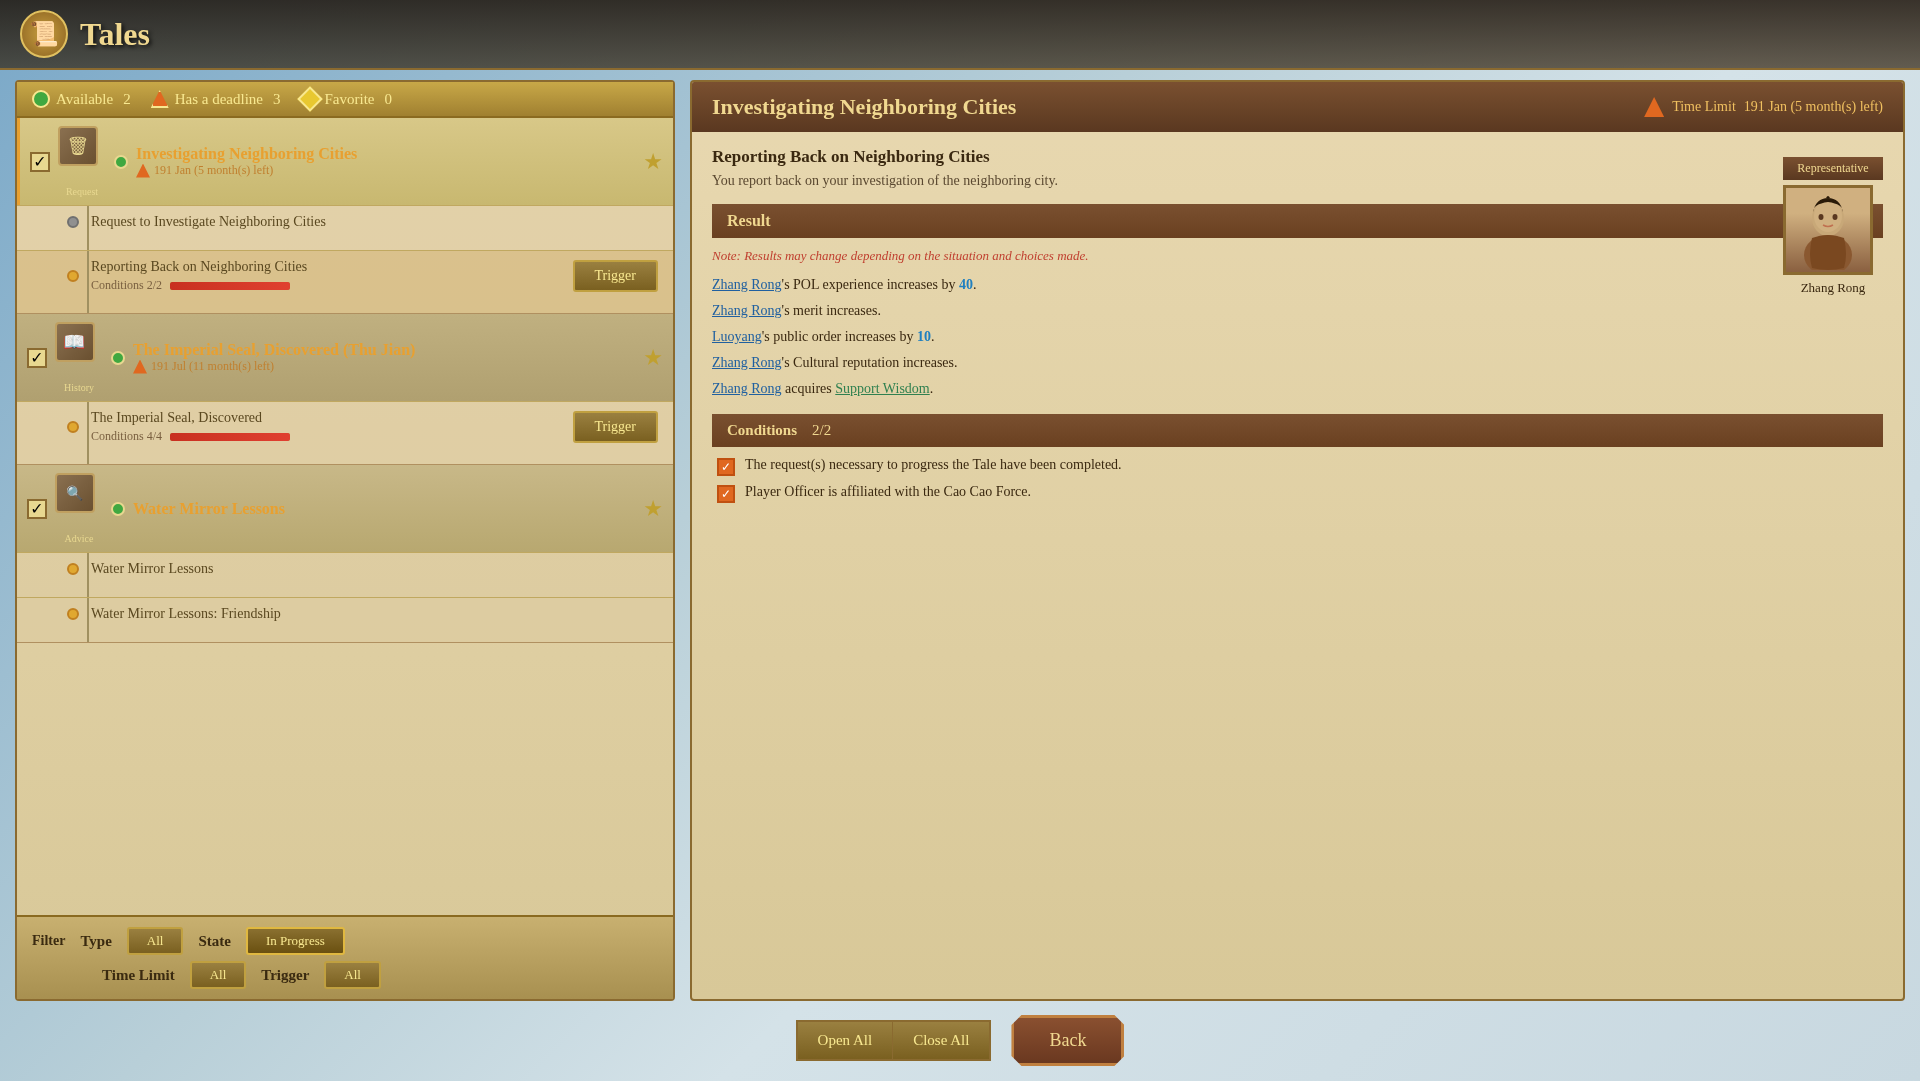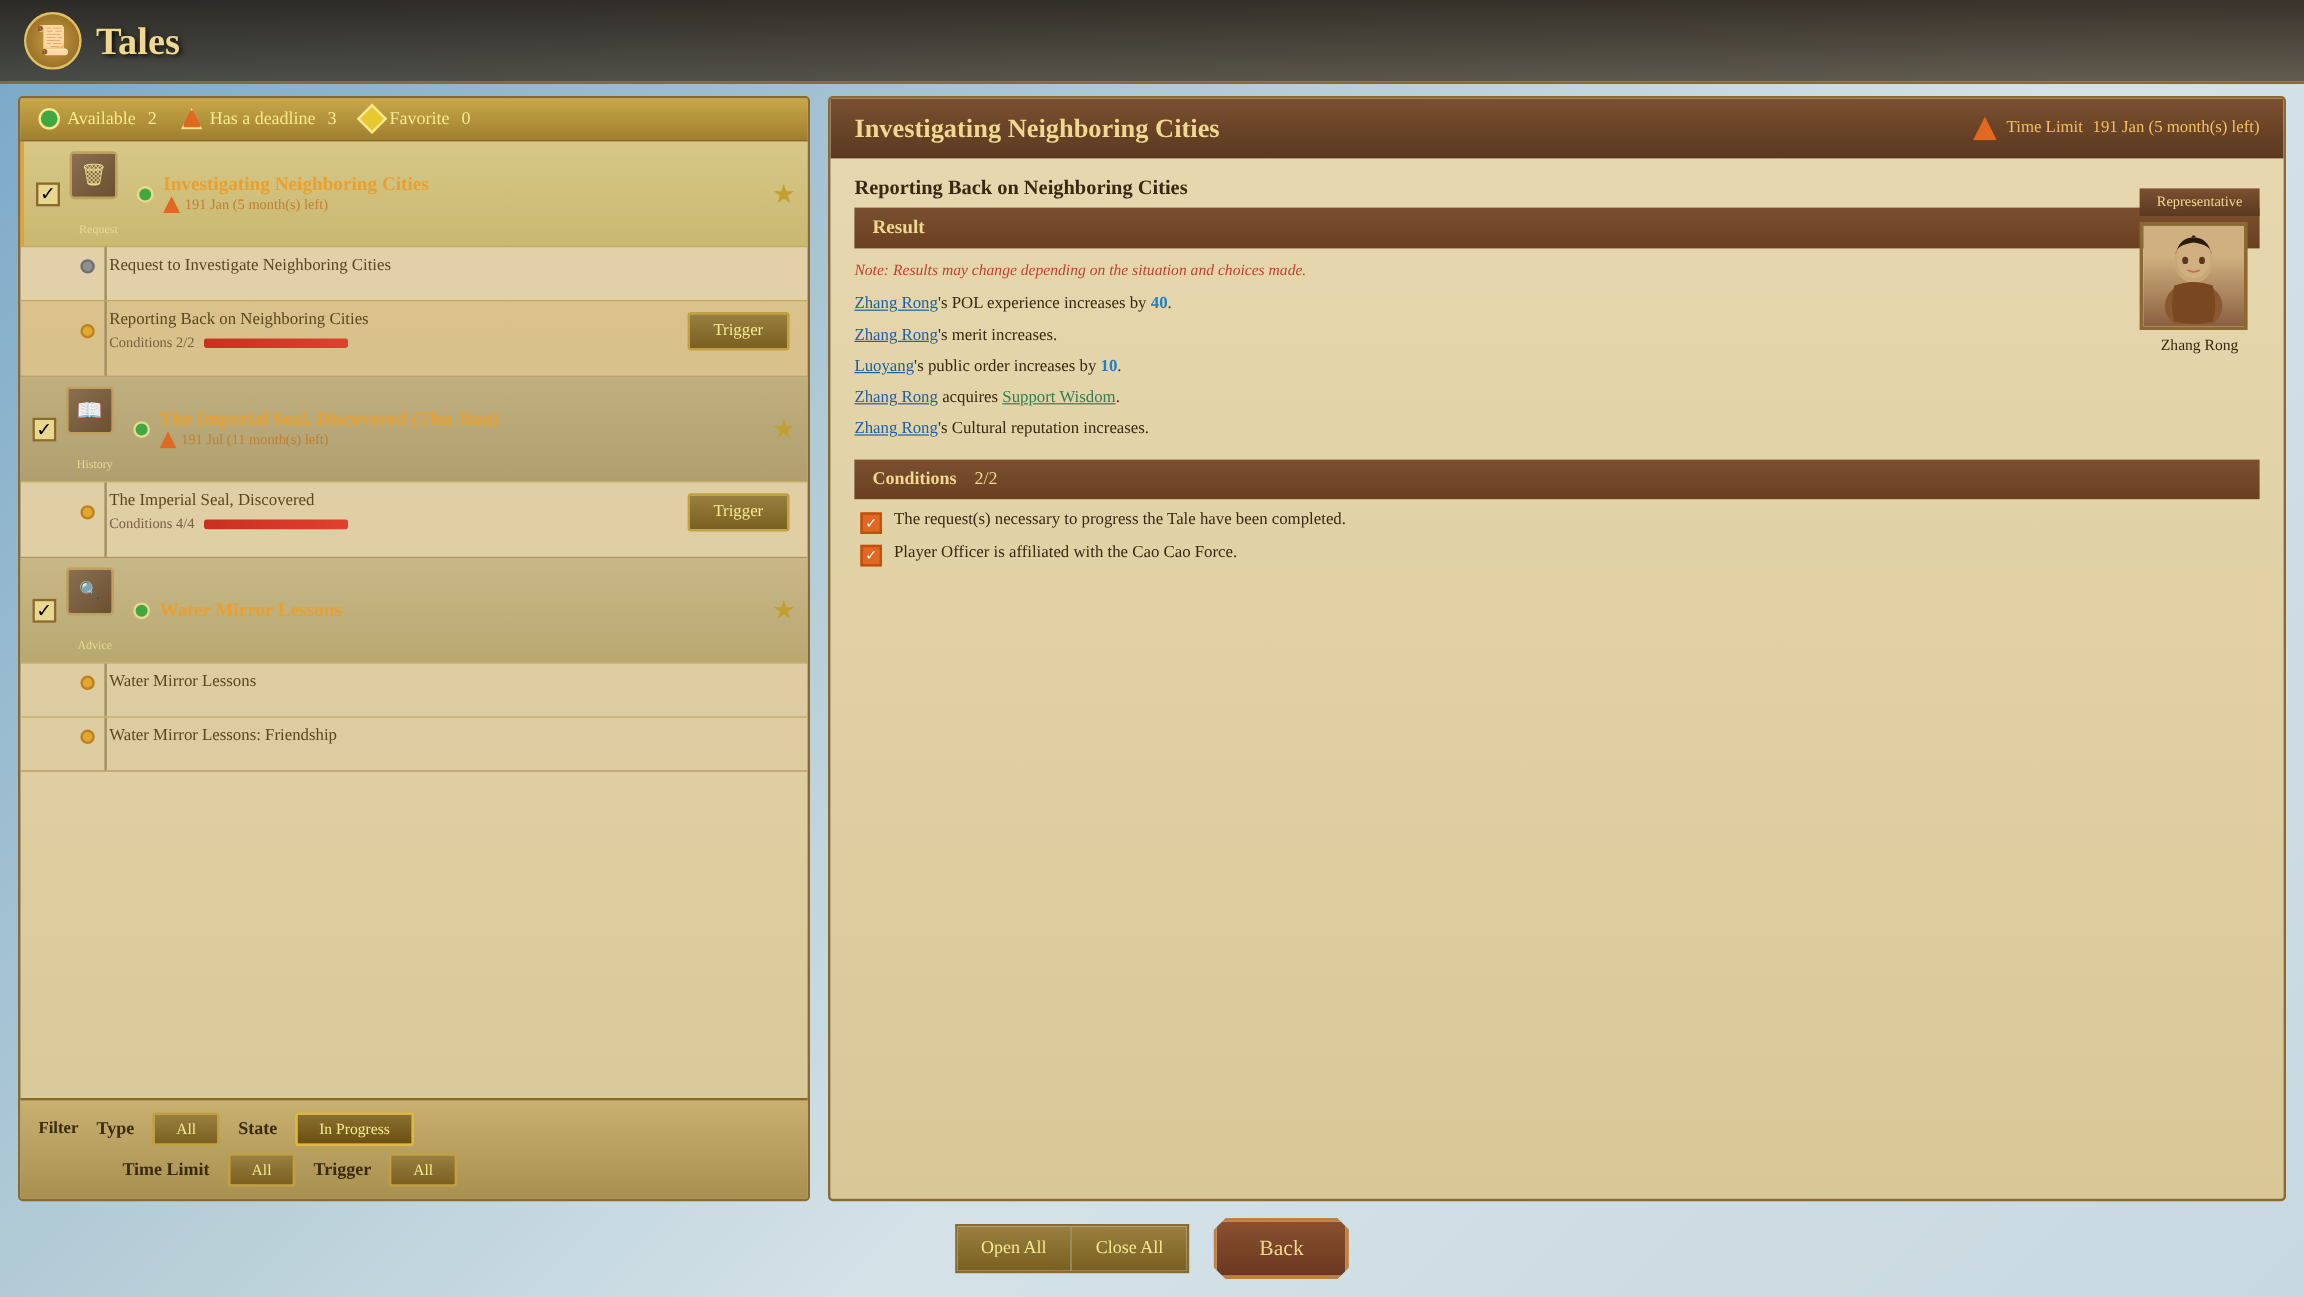--- a/index.html
+++ b/index.html
@@ -574,39 +574,40 @@
     <div class="time-limit-area">
       <div class="time-icon"></div>
       <span>Time Limit</span>
       <span>191 Jan (5 month(s) left)</span>
     </div>
   </div>
 
   <div class="right-content">
 
     <div class="right-subtitle">Reporting Back on Neighboring Cities</div>
+    <div class="right-desc">You report back on your investigation of the neighboring city.</div>
 
     <div class="result-header">Result</div>
 
     <div class="result-note">Note: Results may change depending on the situation and choices made.</div>
 
     <div class="result-line">
       <span class="name-link">Zhang Rong</span>'s POL experience increases by <span class="value-pos">40</span>.
     </div>
     <div class="result-line">
       <span class="name-link">Zhang Rong</span>'s merit increases.
     </div>
     <div class="result-line">
       <span class="name-link">Luoyang</span>'s public order increases by <span class="value-pos">10</span>.
     </div>
     <div class="result-line">
+      <span class="name-link">Zhang Rong</span>'s Cultural reputation increases.
+    </div>
+    <div class="result-line">
       <span class="name-link">Zhang Rong</span> acquires <span class="skill-link">Support Wisdom</span>.
-    </div>
-    <div class="result-line">
-      <span class="name-link">Zhang Rong</span>'s Cultural reputation increases.
     </div>
 
     <div class="conditions-section">
       <div class="conditions-header">
         <span class="conditions-title">Conditions</span>
         <span class="conditions-count">2/2</span>
       </div>
 
       <div class="condition-item">
         <div class="condition-check">✓</div>

